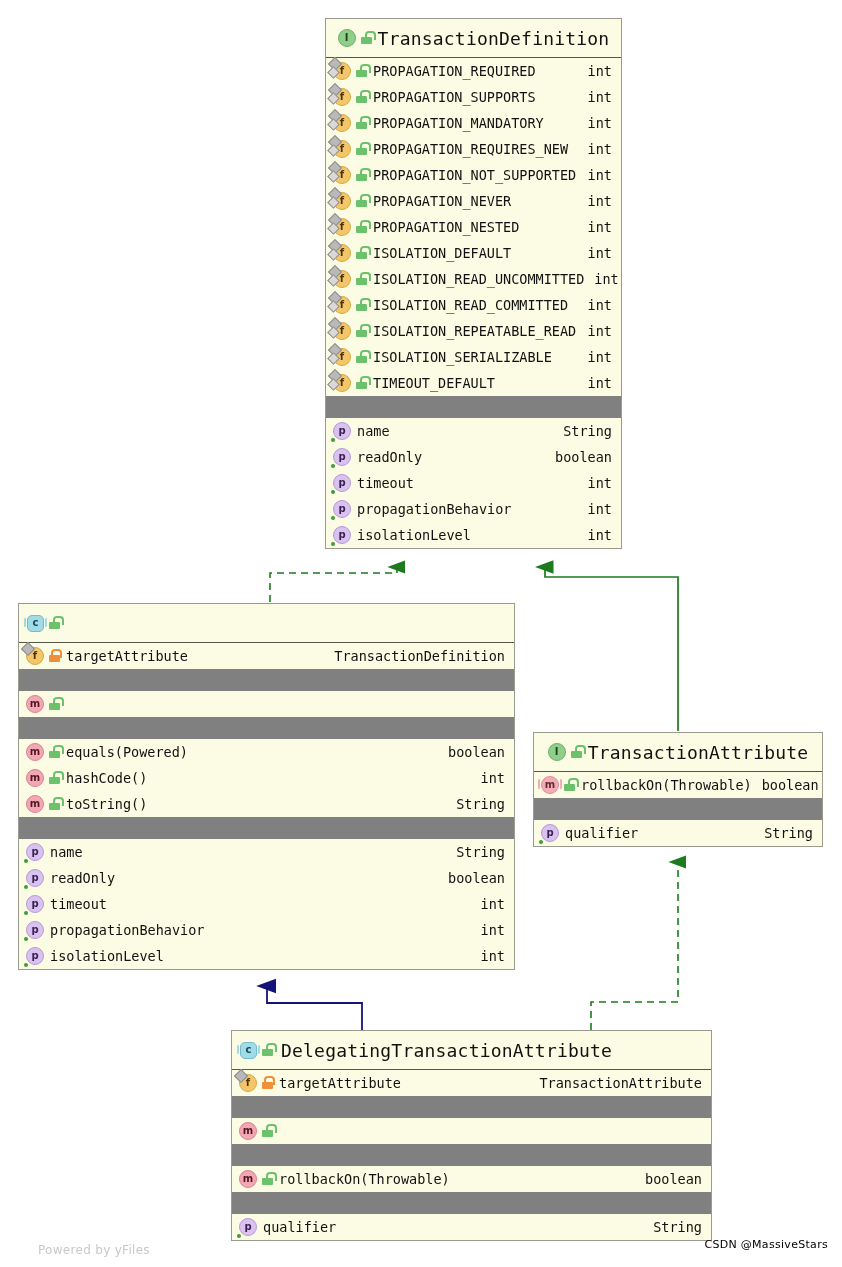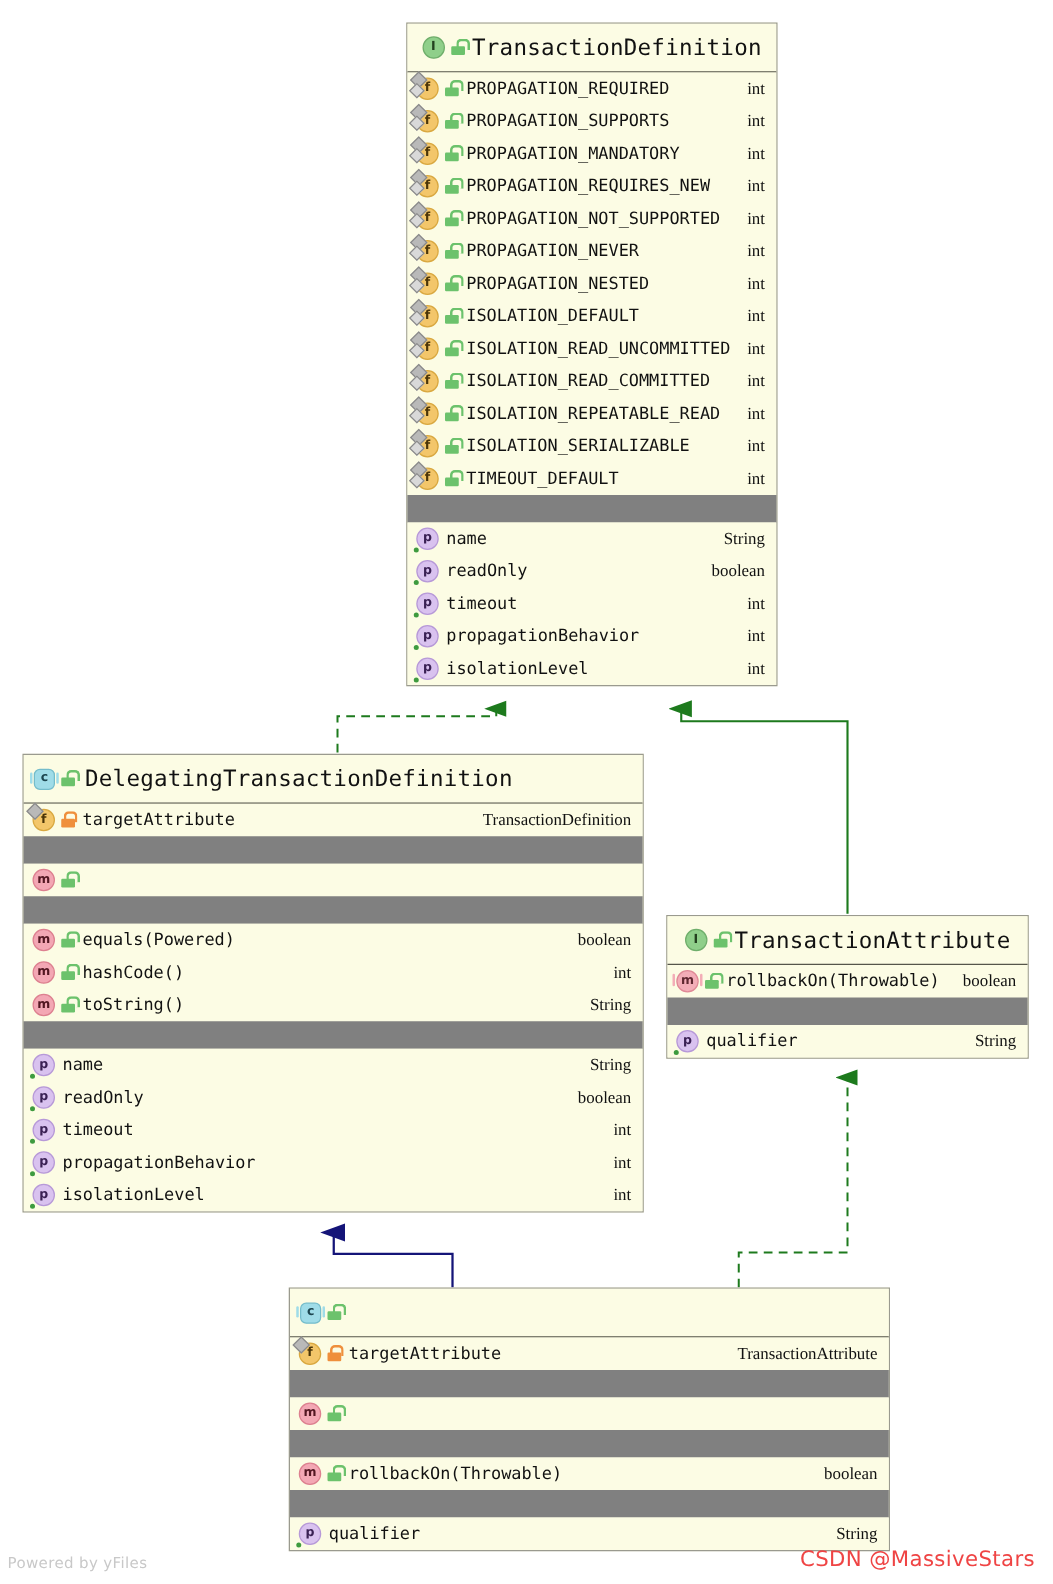--- a/index.html
+++ b/index.html
@@ -38,21 +38,21 @@
 
   .row{
     display:flex;align-items:center;
     height:26px;
     padding:0 9px 0 7px;
     font-size:13.5px;color:#111;
     box-sizing:border-box;
     white-space:nowrap;
   }
   .row .nm{margin-left:6px;}
-  .row .ty{margin-left:auto;padding-left:10px;font-family:Liberation Serif, serif;}
+  .row .ty{margin-left:auto;padding-left:10px;}
 
   
   .ic{position:relative;display:inline-block;flex:0 0 auto;}
 
   .ic-circ{
     width:16px;height:16px;border-radius:50%;
     display:flex;align-items:center;justify-content:center;
     font-family:"DejaVu Sans","Liberation Sans",sans-serif;
     font-size:10px;font-weight:bold;line-height:1;
   }
@@ -110,24 +110,24 @@
     position:absolute;width:7px;height:7px;border-radius:4px 4px 0 0;
     border-style:solid;border-width:2px 2px 0 2px;background:transparent;
   }
   .lock-pub .body{background:#6cc26c;}
   .lock-pub .shk{left:4px;top:-1px;border-color:#6cc26c;}
   .lock-prot .body{background:#ef8f3c;}
   .lock-prot .shk{left:2px;top:-1px;border-color:#ef8f3c;}
 
   .wm{
     position:absolute;font-family:"DejaVu Sans","Liberation Sans",sans-serif;
-    color:#c8c8c8;font-size:12px;letter-spacing:.3px;
+    color:#c8c8c8;font-size:12px;letter-spacing:.3px;margin-left:32px;
   }
   .wm-left{left:6px;top:1243px;}
-  .wm-right{right:14px;top:1238px;font-size:17px;color:#ef4444;}
+  .wm-right{right:14px;top:1238px;font-size:11px;color:#000000;}
 </style>
 </head>
 <body>
 
 <div id="canvas">
 
   <svg class="edges" viewBox="0 0 842 1267">
     <defs>
       <marker id="arrG" markerWidth="14" markerHeight="14" refX="5" refY="6" orient="auto">
         <path d="M1,11 L5,0 L9,11 Z" fill="#1d7a1d"></path>
@@ -386,21 +386,20 @@
 
   <div class="uml" style="left:18px;top:603px;width:497px;">
     <div class="hdr">
       <span class="ic">
         <span class="ic-circ ic-class ic-cmark">c</span>
       </span>
       <span class="lock lock-pub">
           <span class="shk"></span>
           <span class="body"></span>
         </span>
-      <span class="title">DelegatingTransactionDefinition</span>
     </div>
 
     <div class="sec">
       <div class="row">
         <span class="ic">
             <span class="static-dot"></span>
             <span class="ic-circ ic-field">f</span>
           </span>
         <span class="lock lock-prot">
             <span class="shk"></span>
@@ -552,20 +551,21 @@
 
   <div class="uml" style="left:231px;top:1030px;width:481px;">
     <div class="hdr">
       <span class="ic">
         <span class="ic-circ ic-class ic-cmark">c</span>
       </span>
       <span class="lock lock-pub">
           <span class="shk"></span>
           <span class="body"></span>
         </span>
+      <span class="title">DelegatingTransactionAttribute</span>
     </div>
 
     <div class="sec">
       <div class="row">
         <span class="ic">
             <span class="static-dot"></span>
             <span class="ic-circ ic-field">f</span>
           </span>
         <span class="lock lock-prot">
             <span class="shk"></span>

